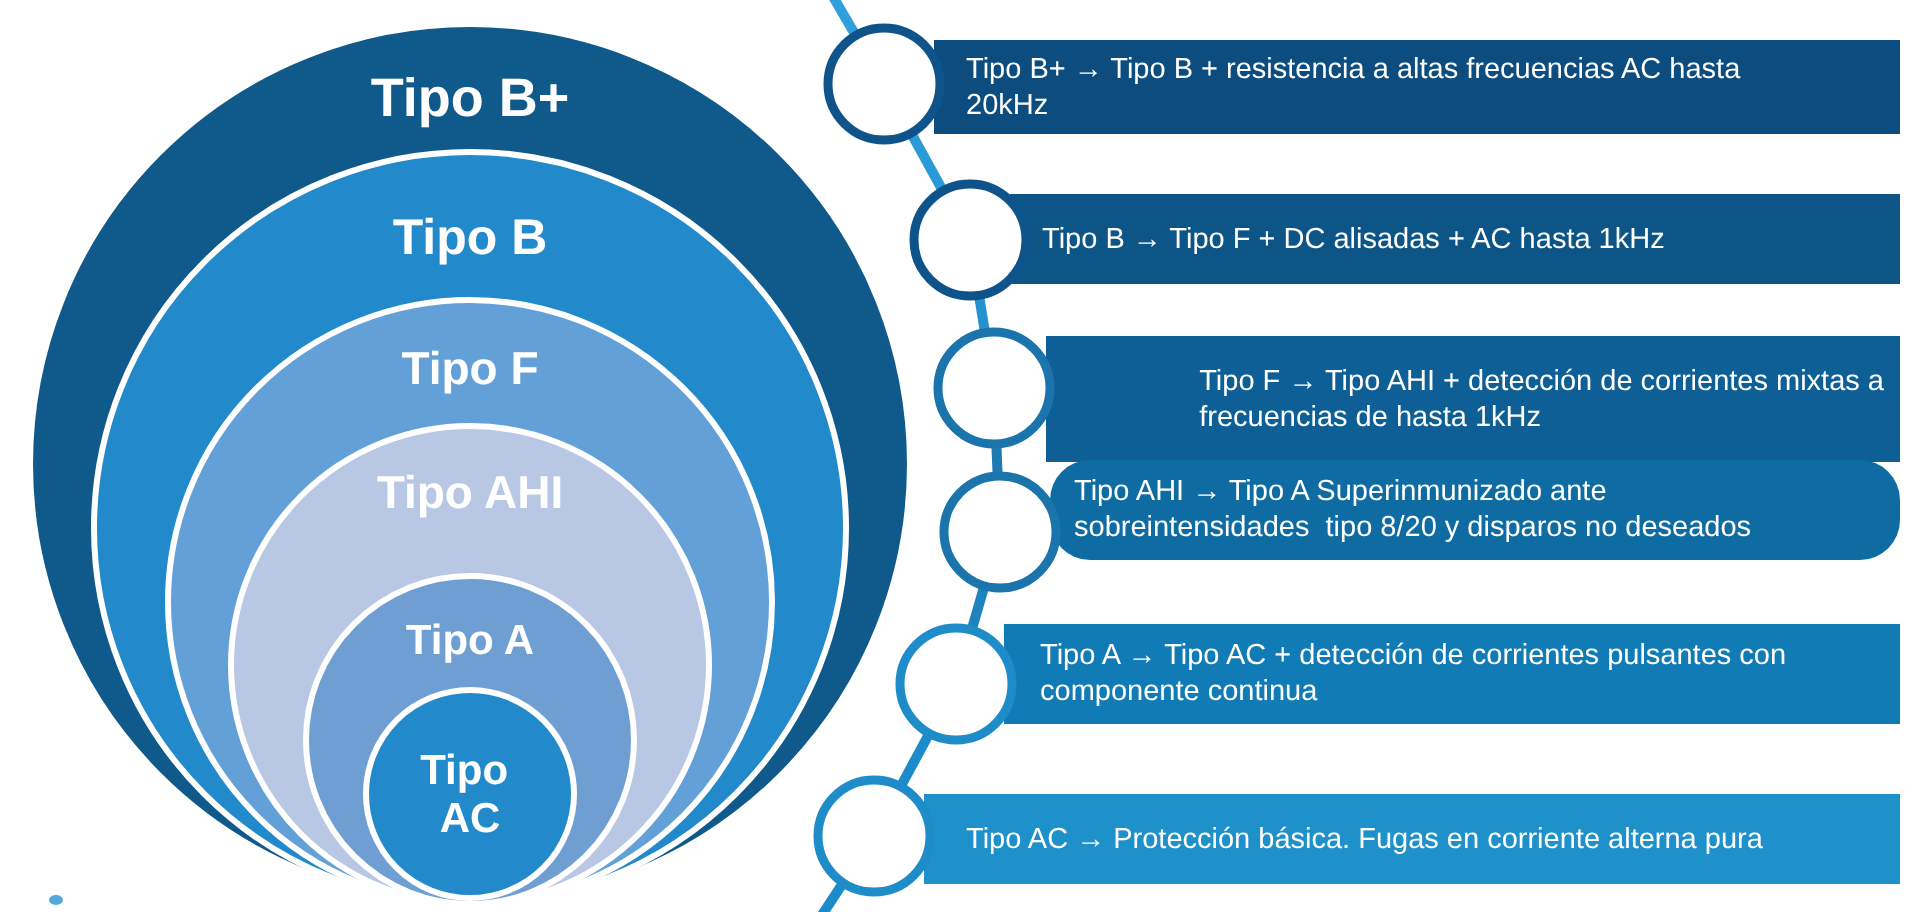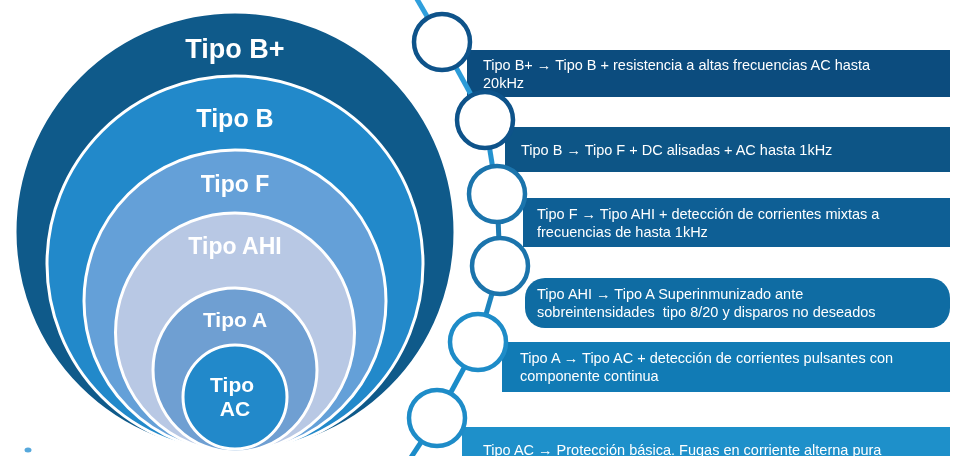--- a/index.html
+++ b/index.html
@@ -5,27 +5,26 @@
   html,body{margin:0;padding:0;background:#ffffff;}
   .canvas{
     position:relative;width:959px;height:456px;background:#ffffff;overflow:hidden;
     font-family:"Liberation Sans",sans-serif;
   }
   
   .bar{
     position:absolute;display:flex;align-items:center;
     color:#ffffff;font-size:14.5px;line-height:18px;box-sizing:border-box;
     padding-right:8px;
-    margin-top:30px;
   }
   .bar-text{white-space:pre-line;}
   .b1{left:467px;top:20px;width:483px;height:47px;padding-left:16px;}
   .b2{left:505px;top:97px;width:445px;height:45px;padding-left:16px;text-align:right;}
-  .b3{left:523px;top:168px;width:427px;height:49px;padding-left:14px;}
-  .b4{left:525px;top:248px;width:425px;height:50px;padding-left:12px;border-radius:20px;}
+  .b3{left:523px;top:168px;width:427px;height:63px;padding-left:14px;justify-content:flex-end;}
+  .b4{left:525px;top:230px;width:425px;height:50px;padding-left:12px;border-radius:20px;}
   .b5{left:502px;top:312px;width:448px;height:50px;padding-left:18px;}
   .b6{left:462px;top:397px;width:488px;height:45px;padding-left:21px;}
   
   svg.overlay{position:absolute;left:0;top:0;pointer-events:none;}
   svg text{
     font-family:"Liberation Sans",sans-serif;font-weight:bold;fill:#ffffff;
     text-anchor:middle;
   }
   .vl1{font-size:27px;}
   .vl2{font-size:25px;}

